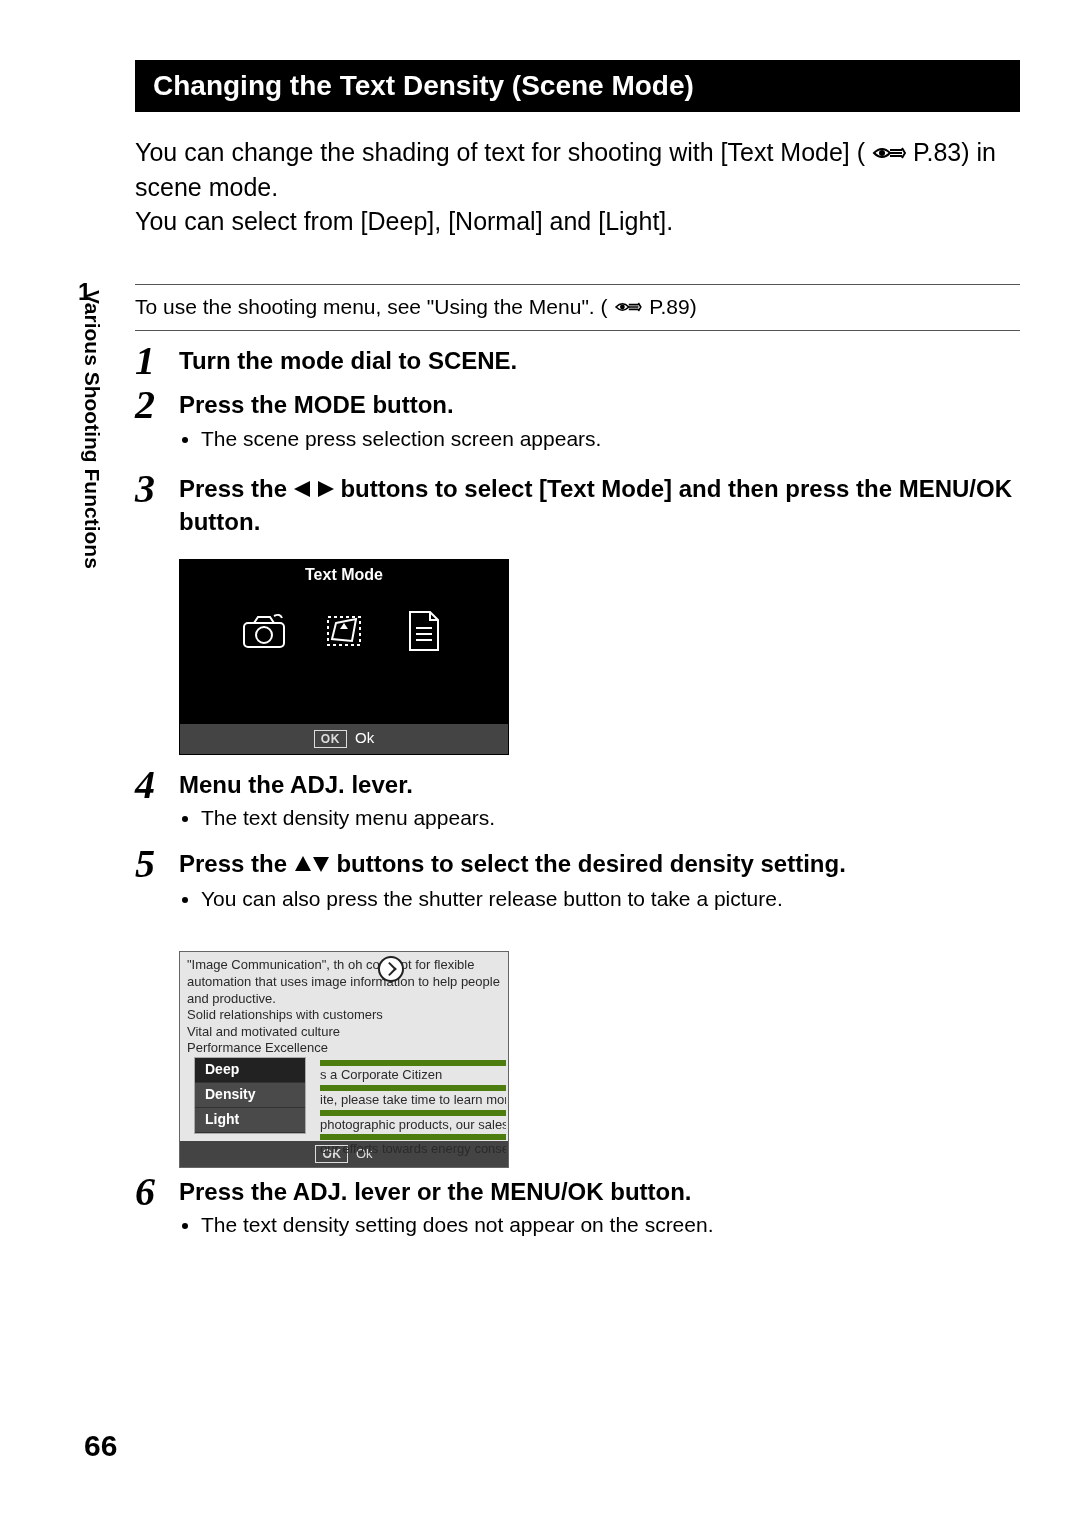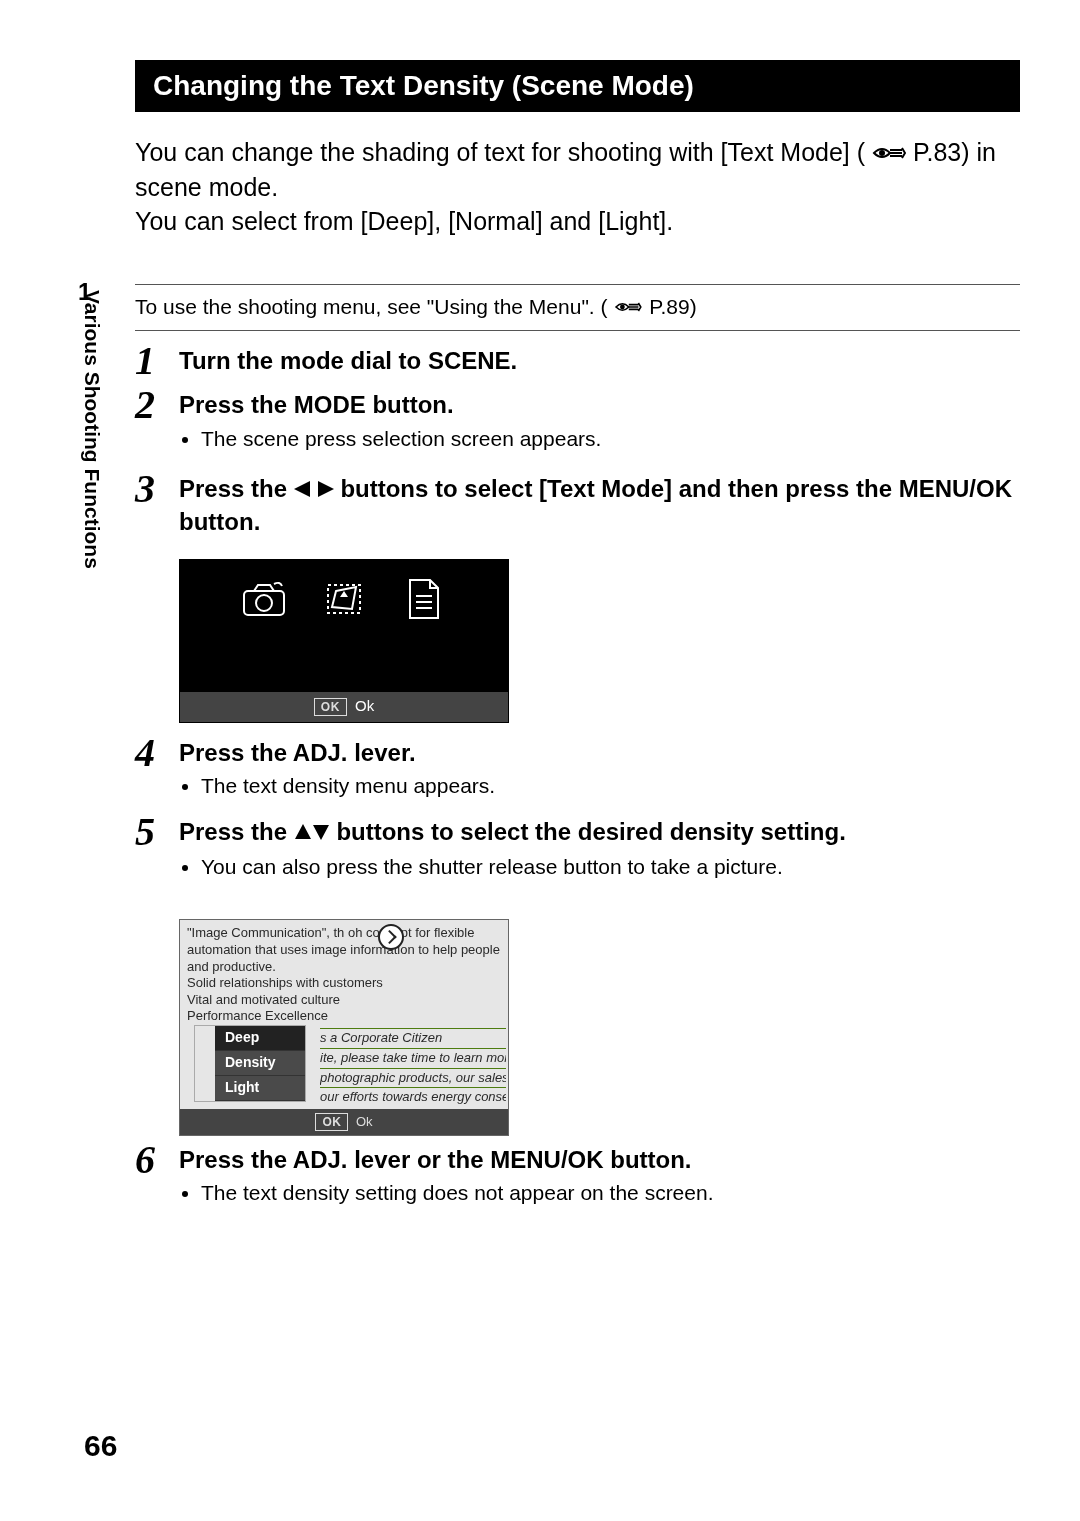--- a/index.html
+++ b/index.html
@@ -171,32 +171,31 @@
     width: 110px;
     border: 1px solid #aaa;
   }
   .ss2-menu .opt {
     background: #4a4a4a;
     color: #fff;
     padding: 3px 10px;
     font-size: 14px;
     font-weight: bold;
     border-bottom: 1px solid #333;
-    margin-left: 20px;
   }
   .ss2-menu .opt.sel { background: #222; }
   .ss2-right {
     position: absolute;
     left: 140px;
     top: 108px;
     right: 2px;
     font-size: 13px;
     color: #2a2a2a;
   }
-  .ss2-right .rl { white-space: nowrap; overflow:hidden; border-top:1px solid #4d7c0f; padding:1px 0;font-style:italic;}
+  .ss2-right .rl { white-space: nowrap; overflow:hidden; border-top:6px solid #4d7c0f; padding:1px 0;}
   .ss2-footer {
     margin-top: 82px;
     background: #444;
     text-align: center;
     padding: 4px 0;
     color:#ddd;
   }
   .page-num {
     position: absolute;
     left: 84px;
@@ -288,20 +287,21 @@
               <span class="dir-icons">
                 <svg width="40" height="20" viewBox="0 0 40 20">
                     <polygon points="0,10 16,2 16,18" fill="#000"></polygon>
                     <polygon points="40,10 24,2 24,18" fill="#000"></polygon>
                   </svg>
               </span>
               <span> buttons to select [Text Mode] and then press the MENU/OK button.</span>
             </div>
           </div>
           <div class="screenshot1">
+            <div class="ss1-title">Text Mode</div>
             <div class="ss1-iconrow">
               <div class="ico">
                 <svg width="44" height="36" viewBox="0 0 44 36">
                     <rect x="2" y="10" width="40" height="24" rx="4" fill="none" stroke="#fff" stroke-width="2"></rect>
                     <circle cx="22" cy="22" r="8" fill="none" stroke="#fff" stroke-width="2"></circle>
                     <path d="M12 10 L16 4 L28 4 L32 10" fill="none" stroke="#fff" stroke-width="2"></path>
                     <path d="M32 3 Q38 0 40 5" fill="none" stroke="#fff" stroke-width="2"></path>
                   </svg>
               </div>
               <div class="ico">
@@ -326,21 +326,21 @@
               <span>Ok</span>
             </div>
           </div>
         </div>
       </div>
 
       <div class="step" style="margin-top:10px">
         <div class="step-num">4</div>
         <div class="step-body step-row">
           <div class="step-text-col">
-            <div class="step-title">Press the ADJ. lever.</div>
+            <div class="step-title">Menu the ADJ. lever.</div>
             <ul class="step-bullets">
               <li>The text density menu appears.</li>
             </ul>
 
             <div class="step" style="margin-left:-44px;">
               <div class="step-num">5</div>
               <div class="step-body">
                 <div class="step-title">
                   <span>Press the </span>
                   <span class="dir-icons">

